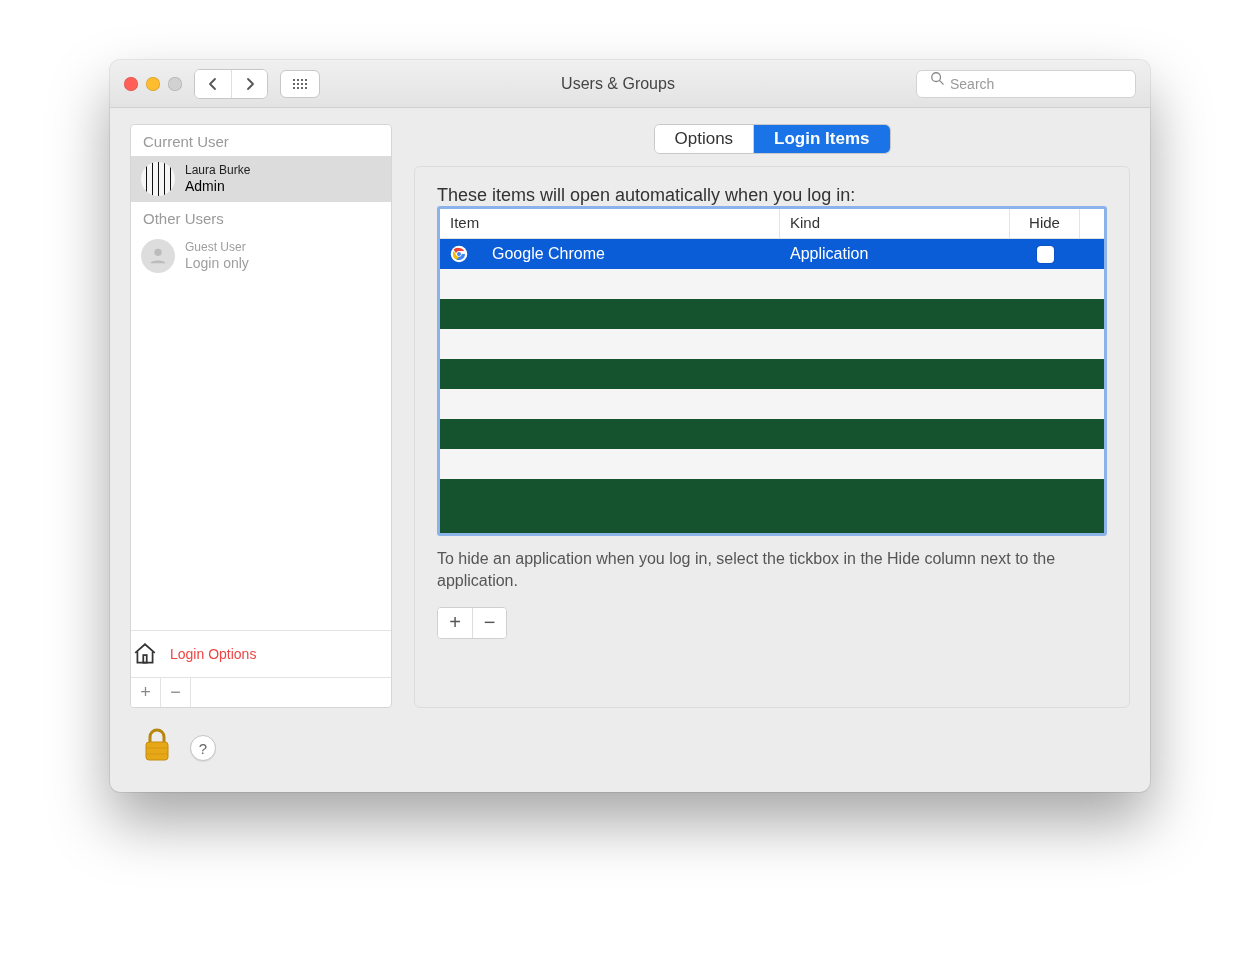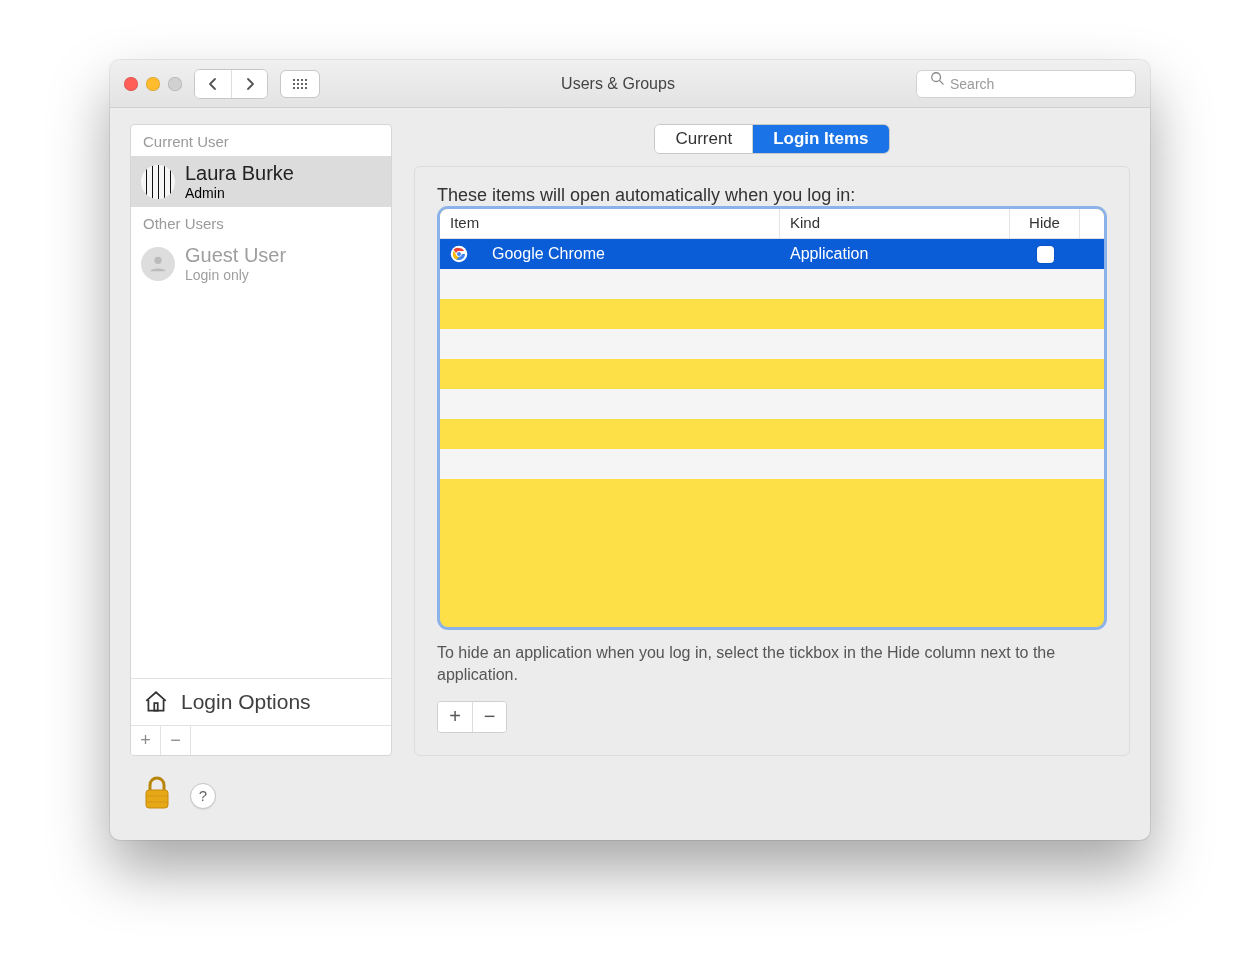--- a/index.html
+++ b/index.html
@@ -67,27 +67,27 @@
 .userrow {
   display:flex; align-items:center; gap:10px; padding:6px 10px; cursor:pointer;
 }
 .userrow.selected { background:#dcdcdc; }
 .avatar { width:34px; height:34px; border-radius:50%; background:#ddd; display:flex; align-items:center; justify-content:center; overflow:hidden;}
 .avatar.piano {
   background: repeating-linear-gradient(90deg,#f5f5f5 0 5px,#111 5px 6px);
 }
 .avatar.guest svg { color:#bbb; }
 .userinfo { display:flex; flex-direction:column; line-height:1.15; }
-.uname { font-size:20px; color:#222; }
+.uname { font-size:12px; color:#222; }
 .urole { font-size:14px; color:#000000; }
 .other .uname, .other .urole { color:#9e9e9e; }
 .sidespacer { flex:1; }
 .loginopts {
   border-top:1px solid #e3e3e3; display:flex; align-items:center; gap:12px;
-  padding:10px 12px; cursor:pointer; font-size:21px; color:#404040;
+  padding:10px 1px; cursor:pointer; font-size:14px; color:#ef4444;
 }
 .sidebar-pm {
   border-top:1px solid #e3e3e3; display:flex; height:30px;
 }
 .pm {
   width:30px; display:flex; align-items:center; justify-content:center; color:#888;
   border-right:1px solid #e3e3e3; font-size:18px; cursor:not-allowed; background:#fff;
 }
 
 .main { flex:1; display:flex; flex-direction:column; }
@@ -99,21 +99,21 @@
   padding:4px 20px; font-size:17px; color:#333; cursor:pointer; border:none; background:#fff;
 }
 .tab.active { background:#1b73e8; color:#fff;font-weight:bold; }
 .tab + .tab { border-left:1px solid #d0d0d0; }
 
 .panel {
   background:#ececec; border:1px solid #dcdcdc; border-radius:6px; padding:18px 22px 22px; flex:1;
 }
 .caption { font-size:18px; color:#333; margin-bottom:0; }
 .listbox {
-  border:3px solid #8cb3e9; border-radius:11px; background:#fde047; height:424px; overflow:hidden;
+  border:3px solid #8cb3e9; border-radius:3px; background:#14532d; height:330px; overflow:hidden;
 }
 .lh {
   display:flex; height:30px; border-bottom:1px solid #e0e0e0; background:#fff; font-size:15px; color:#333;
 }
 .lh .col { padding:5px 10px; border-right:1px solid #e4e4e4; }
 .col.item { flex: 0 0 340px; }
 .col.kind { flex:1; }
 .col.hide { flex:0 0 70px; text-align:center; }
 .col.end  { flex:0 0 24px; border-right:none; }
 .row {
@@ -229,21 +229,21 @@
       </div>
       <div class="sidebar-pm">
         <div class="pm">+</div>
         <div class="pm">−</div>
       </div>
     </div>
 
     <div class="main">
       <div class="tabs">
           <div class="tabseg">
-        <button class="tab">Current</button>
+        <button class="tab">Options</button>
         <button class="tab active">Login Items</button>
       </div>
         </div>
 
       <div class="panel">
         <div class="caption">These items will open automatically when you log in:</div>
 
         <div class="listbox">
           <div class="lh">
             <div class="col item">Item</div>

